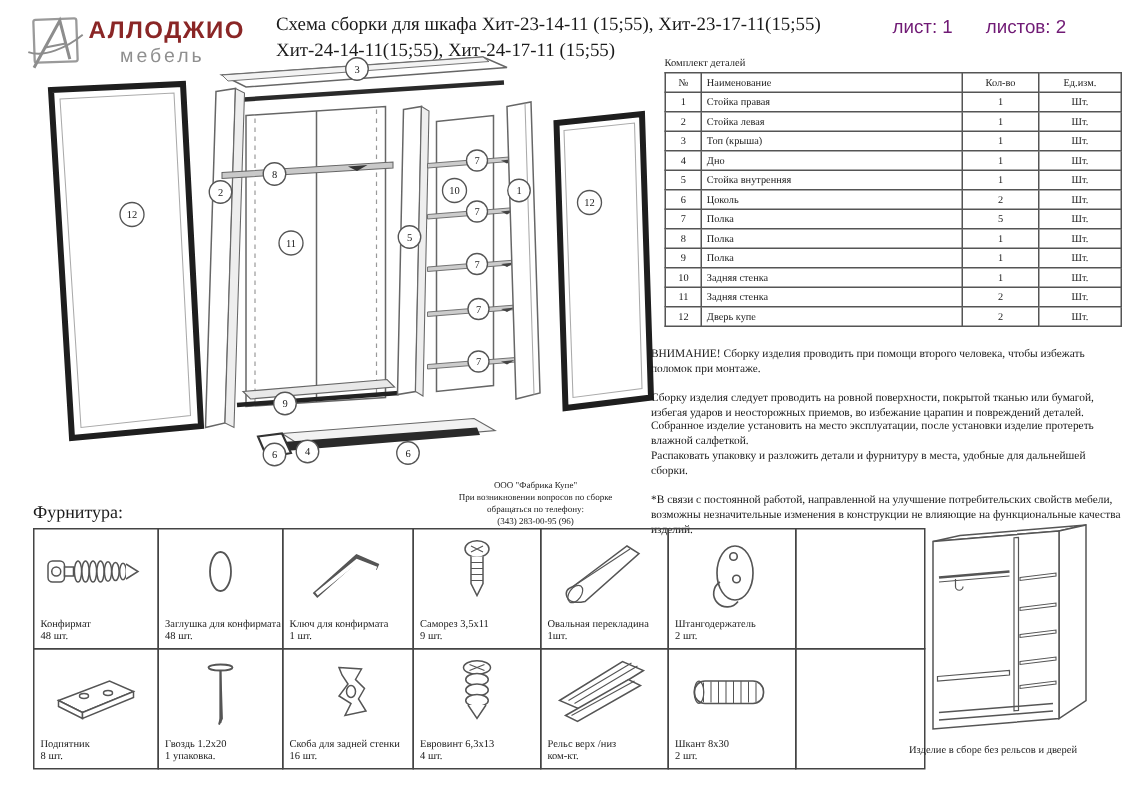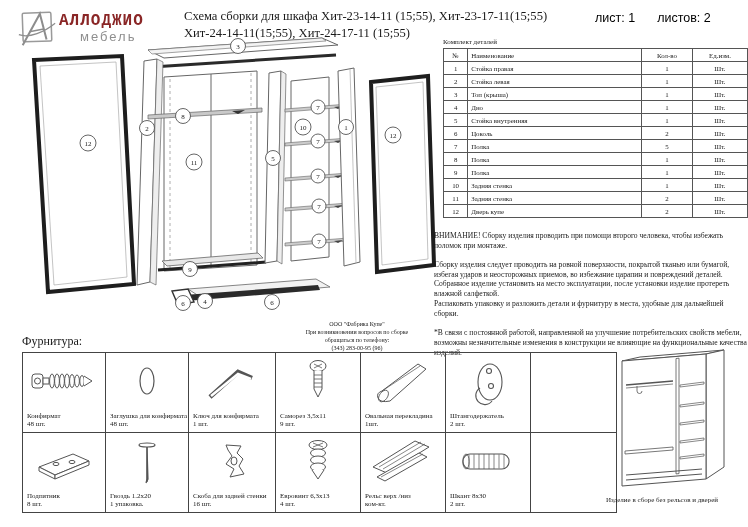--- a/index.html
+++ b/index.html
@@ -4,27 +4,27 @@
 <style>
   html,body { margin:0; padding:0; }
   body {
     width:748px; height:527px; background:#ffffff; position:relative;
     font-family:"Liberation Serif", serif; color:#1a1a1a; overflow:hidden;
   }
   .abs { position:absolute; }
 
   
   .logo-mark { left:16px; top:5px; }
-  .brand { left:59px; top:12px; font-family:Liberation Mono, monospace;
+  .brand { left:59px; top:12px; font-family:Liberation Sans, sans-serif;
            font-weight:bold; font-size:16px; letter-spacing:1px; }
   .brand-sub { left:80px; top:29px; font-family:"Liberation Sans",sans-serif;
            font-size:13px; letter-spacing:2px; }
   .title { left:184px; top:8px; width:380px; font-size:12.6px; line-height:17px; }
   .sheetinfo { left:595px; top:11px; font-family:"Liberation Sans",sans-serif;
-           font-size:12.5px; color:#000000; display:flex; gap:22px; }
+           font-size:12.5px; color:#701a75; display:flex; gap:22px; }
 
   
   .parts-title { left:443px; top:38px; font-size:7px; }
   table.parts { border-collapse:collapse; font-size:6.9px; }
   table.parts th, table.parts td { border:0.6px solid #555; padding:0 3px; height:12px; font-weight:normal; }
   table.parts .c { text-align:center; }
   .parts-wrap { left:443px; top:48px; }
 
   
   .notes { left:434px; top:231px; width:313px; font-size:7.6px; line-height:1.3; }

